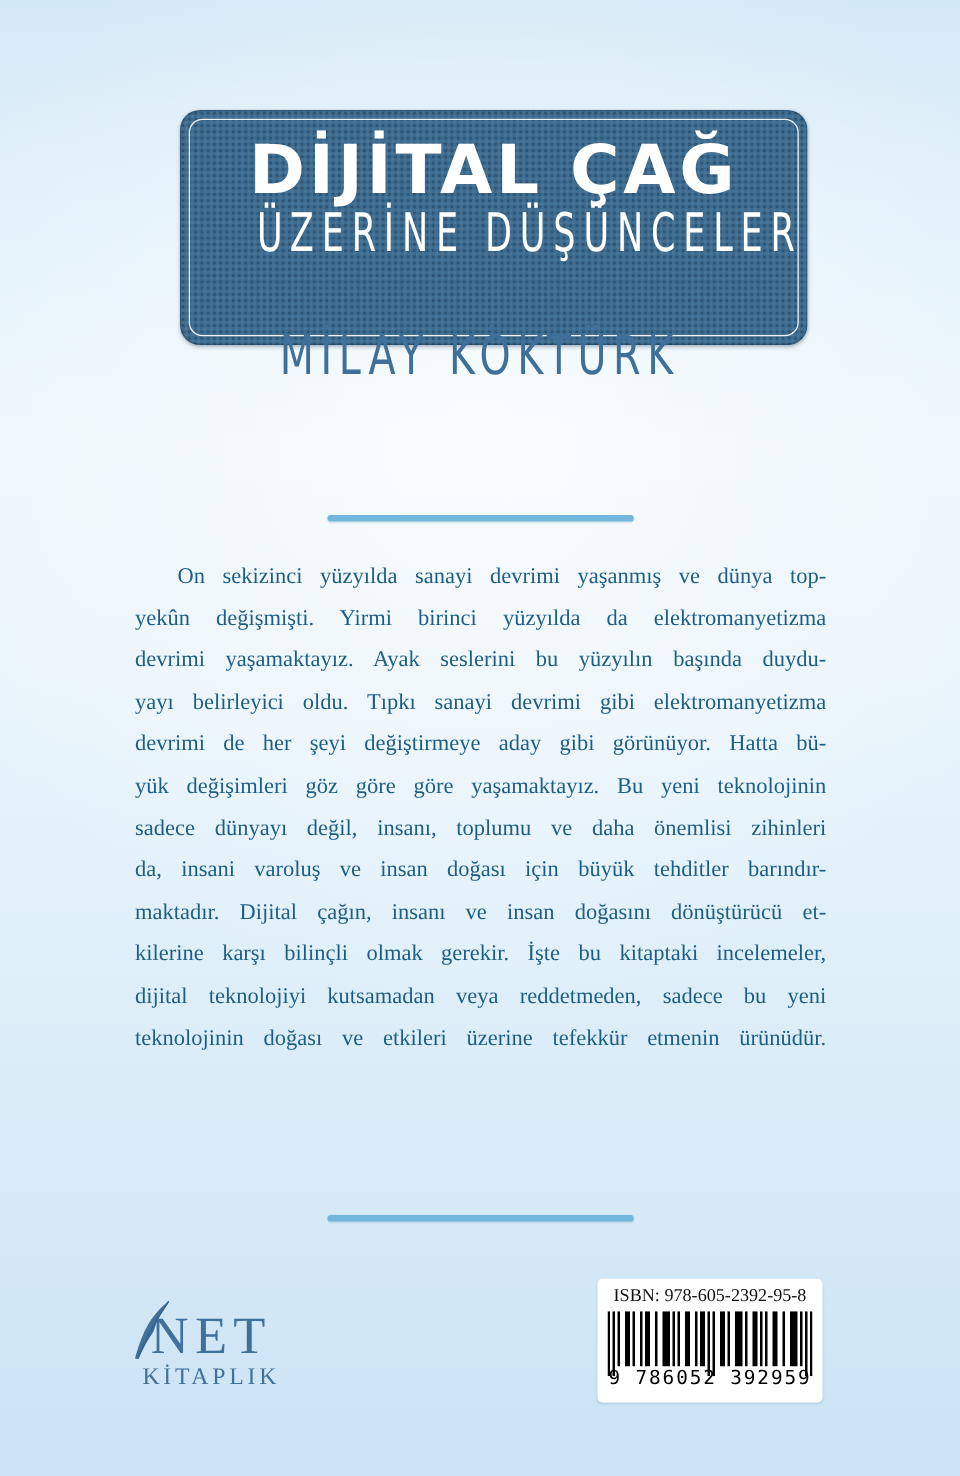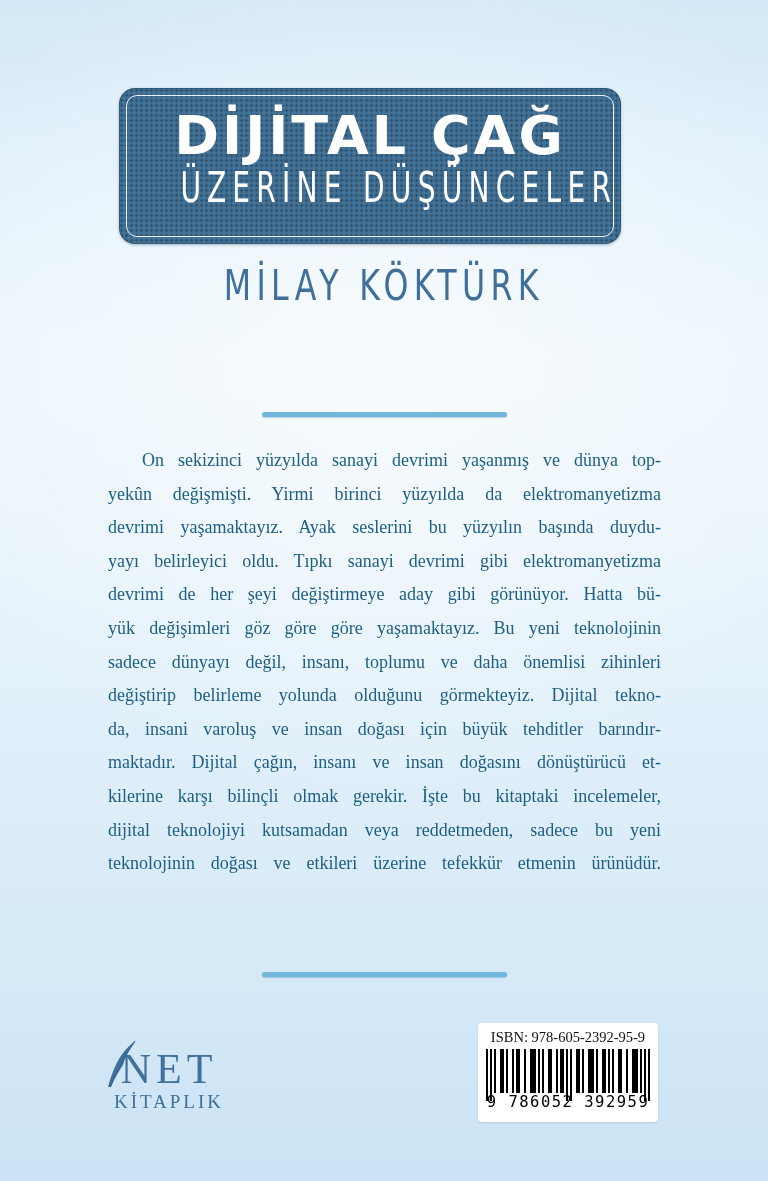--- a/index.html
+++ b/index.html
@@ -11,22 +11,22 @@
     width: 768px; height: 1181px;
     margin: 0 auto;
     overflow: hidden;
     background:
       radial-gradient(90% 55% at 50% 30%, rgba(255,255,255,0.60) 0%, rgba(255,255,255,0) 70%),
       linear-gradient(180deg, #d3e8f6 0%, #e1f0fa 12%, #ecf6fc 30%, #e9f4fb 46%, #ddeef9 68%, #d2e7f6 88%, #cbe3f4 100%);
   }
 
   
   .title-panel {
-    position: absolute; left: 119px; top: 88px;
-    width: 502px; height: 156px;
+    position: absolute; left: 144px; top: 88px;
+    width: 502px; height: 188px;
     background-color: #3d6c90;
     background-image:
       radial-gradient(rgba(16,38,58,0.35) 1px, transparent 1.4px),
       radial-gradient(rgba(255,255,255,0.07) 1px, transparent 1.4px);
     background-size: 5px 5px, 5px 5px;
     background-position: 0 0, 2.5px 2.5px;
     border-radius: 16px;
     box-shadow: 0 1px 3px rgba(30,60,90,0.35), inset 0 0 0 1px rgba(20,45,70,0.35);
   }
   .title-panel::before {
@@ -174,21 +174,20 @@
   <div class="divider first"></div>
 
   <div class="blurb">
     <div class="line">On sekizinci yüzyılda sanayi devrimi yaşanmış ve dünya top-</div>
     <div class="line">yekûn değişmişti. Yirmi birinci yüzyılda da elektromanyetizma</div>
     <div class="line">devrimi yaşamaktayız. Ayak seslerini bu yüzyılın başında duydu-</div>
     <div class="line">yayı belirleyici oldu. Tıpkı sanayi devrimi gibi elektromanyetizma</div>
     <div class="line">devrimi de her şeyi değiştirmeye aday gibi görünüyor. Hatta bü-</div>
     <div class="line">yük değişimleri göz göre göre yaşamaktayız. Bu yeni teknolojinin</div>
     <div class="line">sadece dünyayı değil, insanı, toplumu ve daha önemlisi zihinleri</div>
-    <div class="line">değiştirip belirleme yolunda olduğunu görmekteyiz. Dijital tekno-</div>
     <div class="line">da, insani varoluş ve insan doğası için büyük tehditler barındır-</div>
     <div class="line">maktadır. Dijital çağın, insanı ve insan doğasını dönüştürücü et-</div>
     <div class="line">kilerine karşı bilinçli olmak gerekir. İşte bu kitaptaki incelemeler,</div>
     <div class="line">dijital teknolojiyi kutsamadan veya reddetmeden, sadece bu yeni</div>
     <div class="line">teknolojinin doğası ve etkileri üzerine tefekkür etmenin ürünüdür.</div>
   </div>
 
   <div class="divider second"></div>
 
   <div class="publisher">
@@ -196,21 +195,21 @@
       <svg class="quill-icon" viewBox="0 0 34 50" xmlns="http://www.w3.org/2000/svg">
         <path d="M3 48 C 8 30, 14 14, 30 2 C 24 10, 20 18, 18 26 C 14 32, 9 40, 6 48 Z" fill="#41719b"></path>
         <path d="M30 2 C 20 16, 12 32, 5 48" stroke="#35628b" stroke-width="1.2" fill="none"></path>
       </svg>
       <span class="publisher-name">NET</span>
     </div>
     <div class="publisher-subtitle">KİTAPLIK</div>
   </div>
 
   <div class="barcode-panel">
-    <div class="isbn-label">ISBN: 978-605-2392-95-9</div>
+    <div class="isbn-label">ISBN: 978-605-2392-95-8</div>
     <svg class="barcode-bars" width="164" height="52" viewBox="0 0 164 52" xmlns="http://www.w3.org/2000/svg">
 
       <rect x="0" y="0" width="2" height="52" fill="#000"></rect>
       <rect x="4" y="0" width="2" height="52" fill="#000"></rect>
 
       <rect x="8" y="0" width="2" height="44" fill="#000"></rect>
       <rect x="14" y="0" width="4" height="44" fill="#000"></rect>
       <rect x="20" y="0" width="2" height="44" fill="#000"></rect>
       <rect x="26" y="0" width="2" height="44" fill="#000"></rect>
       <rect x="30" y="0" width="4" height="44" fill="#000"></rect>

